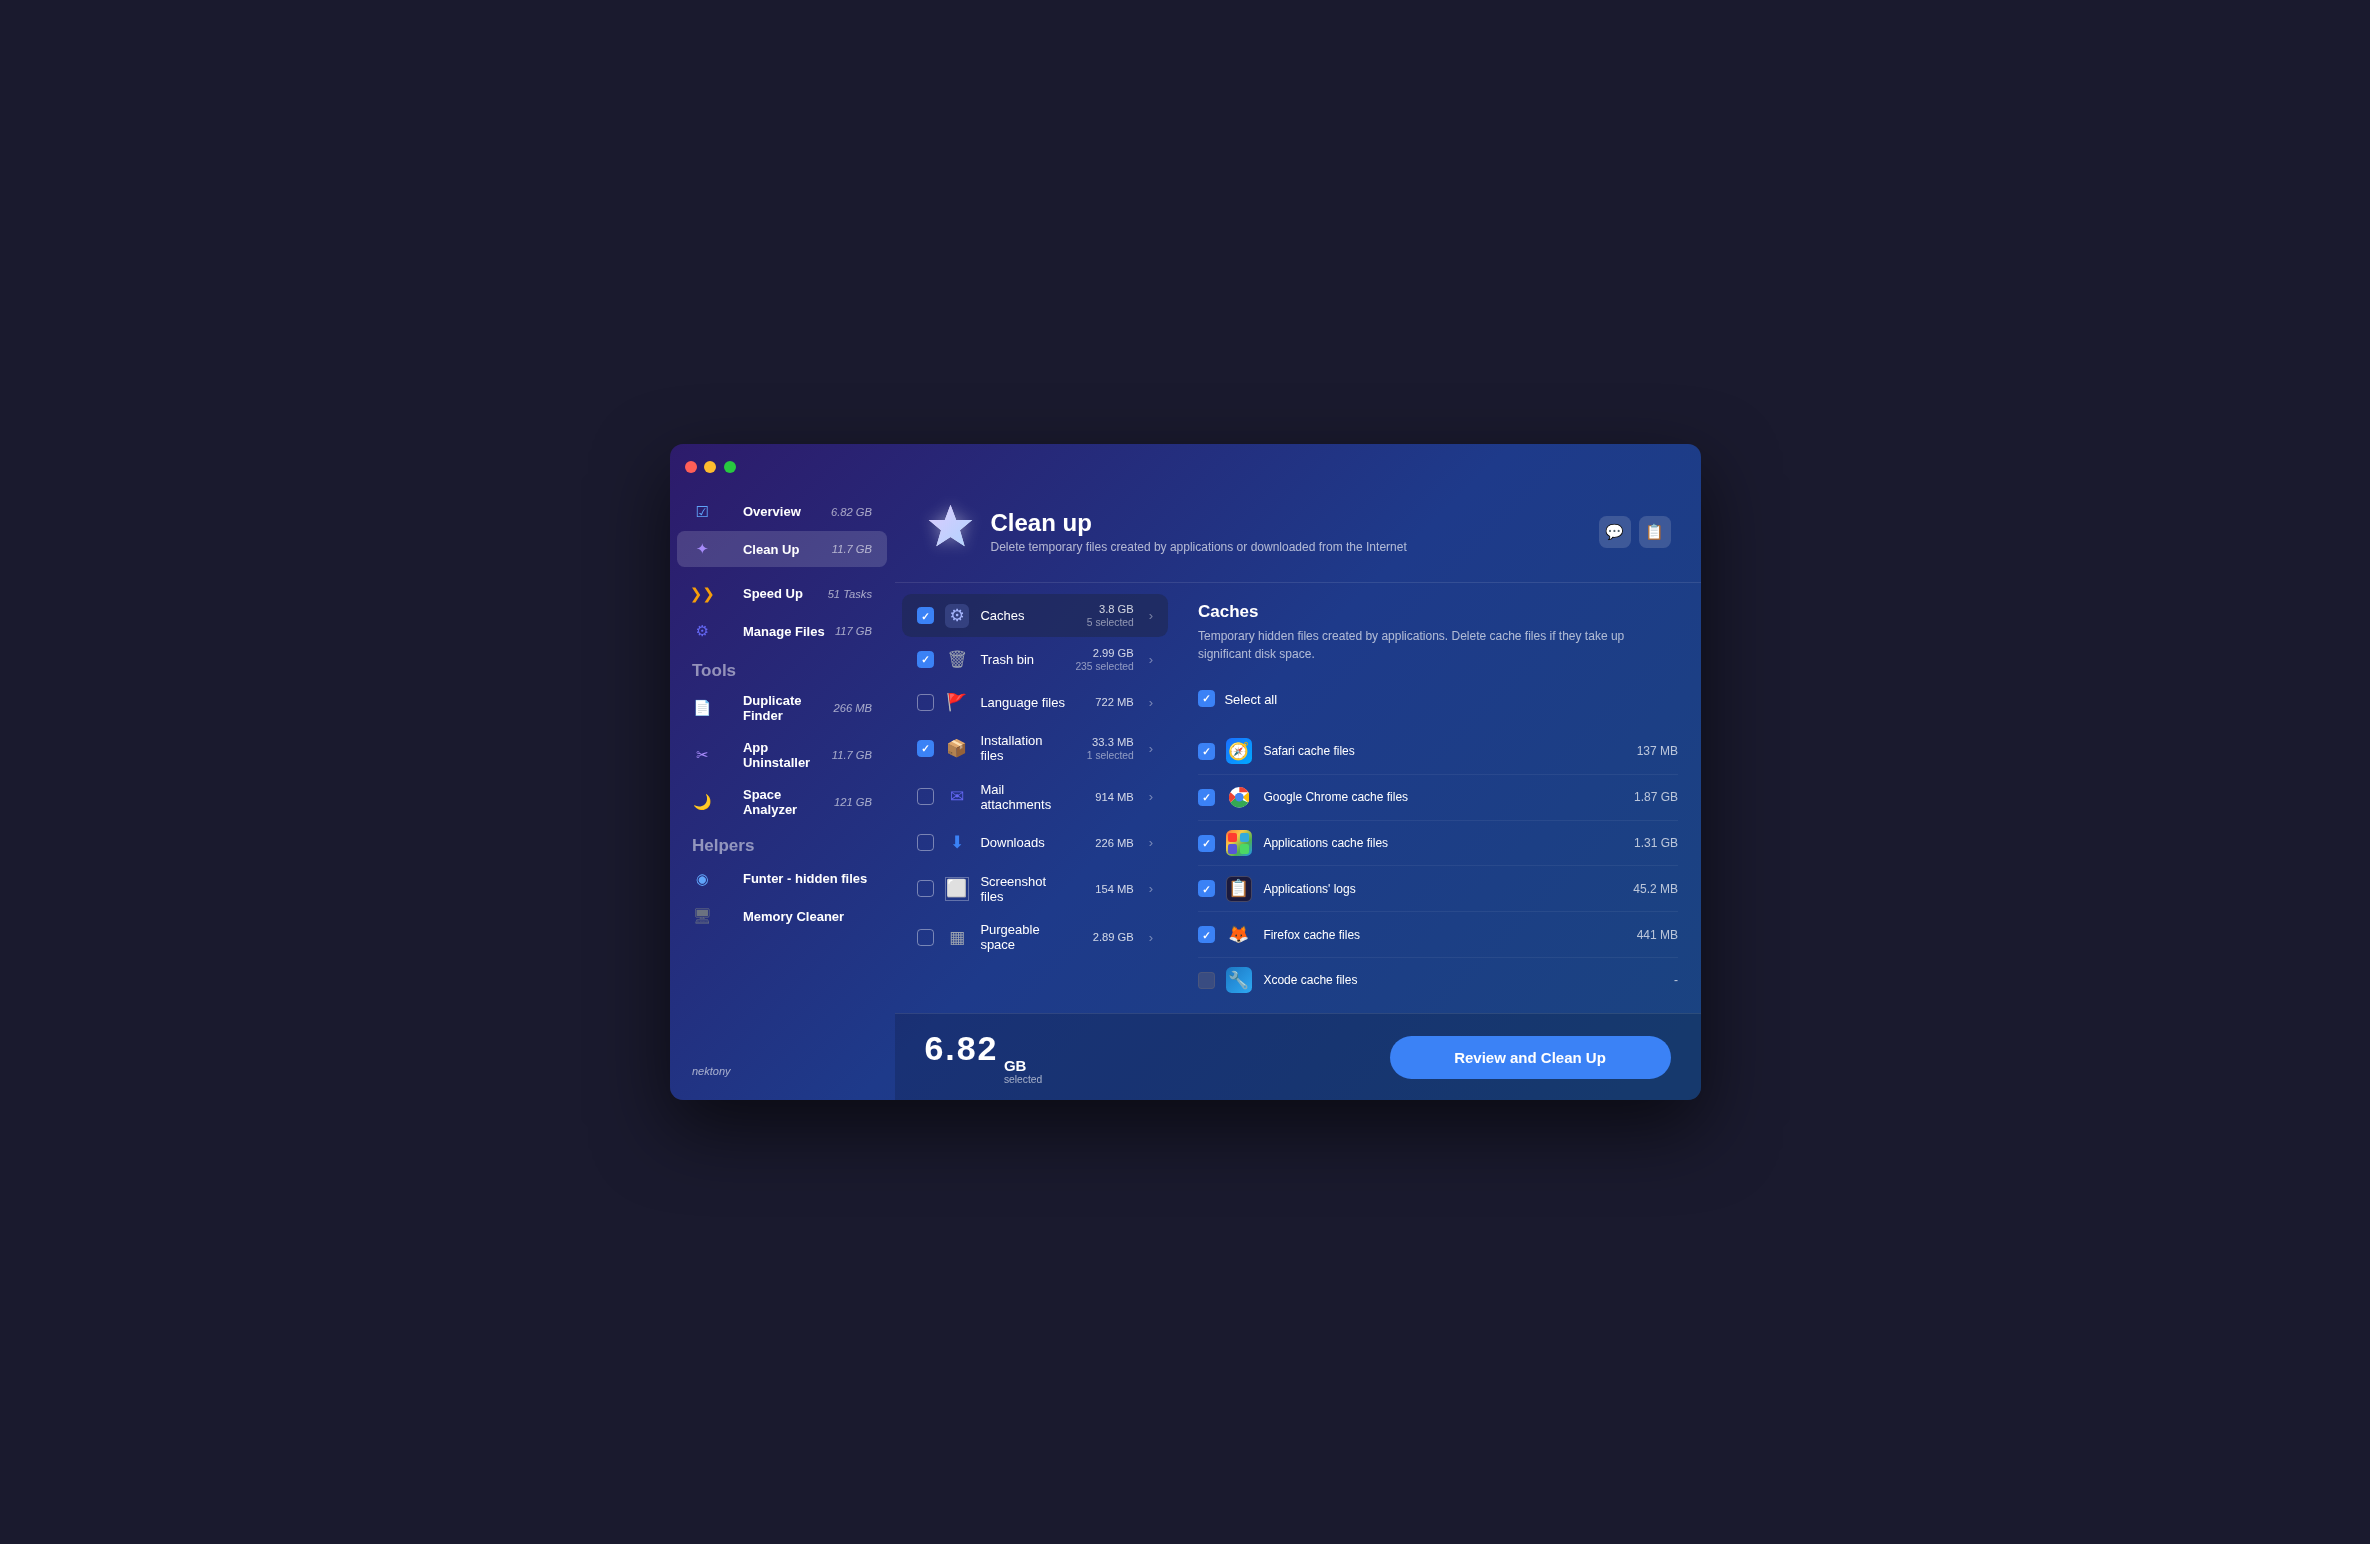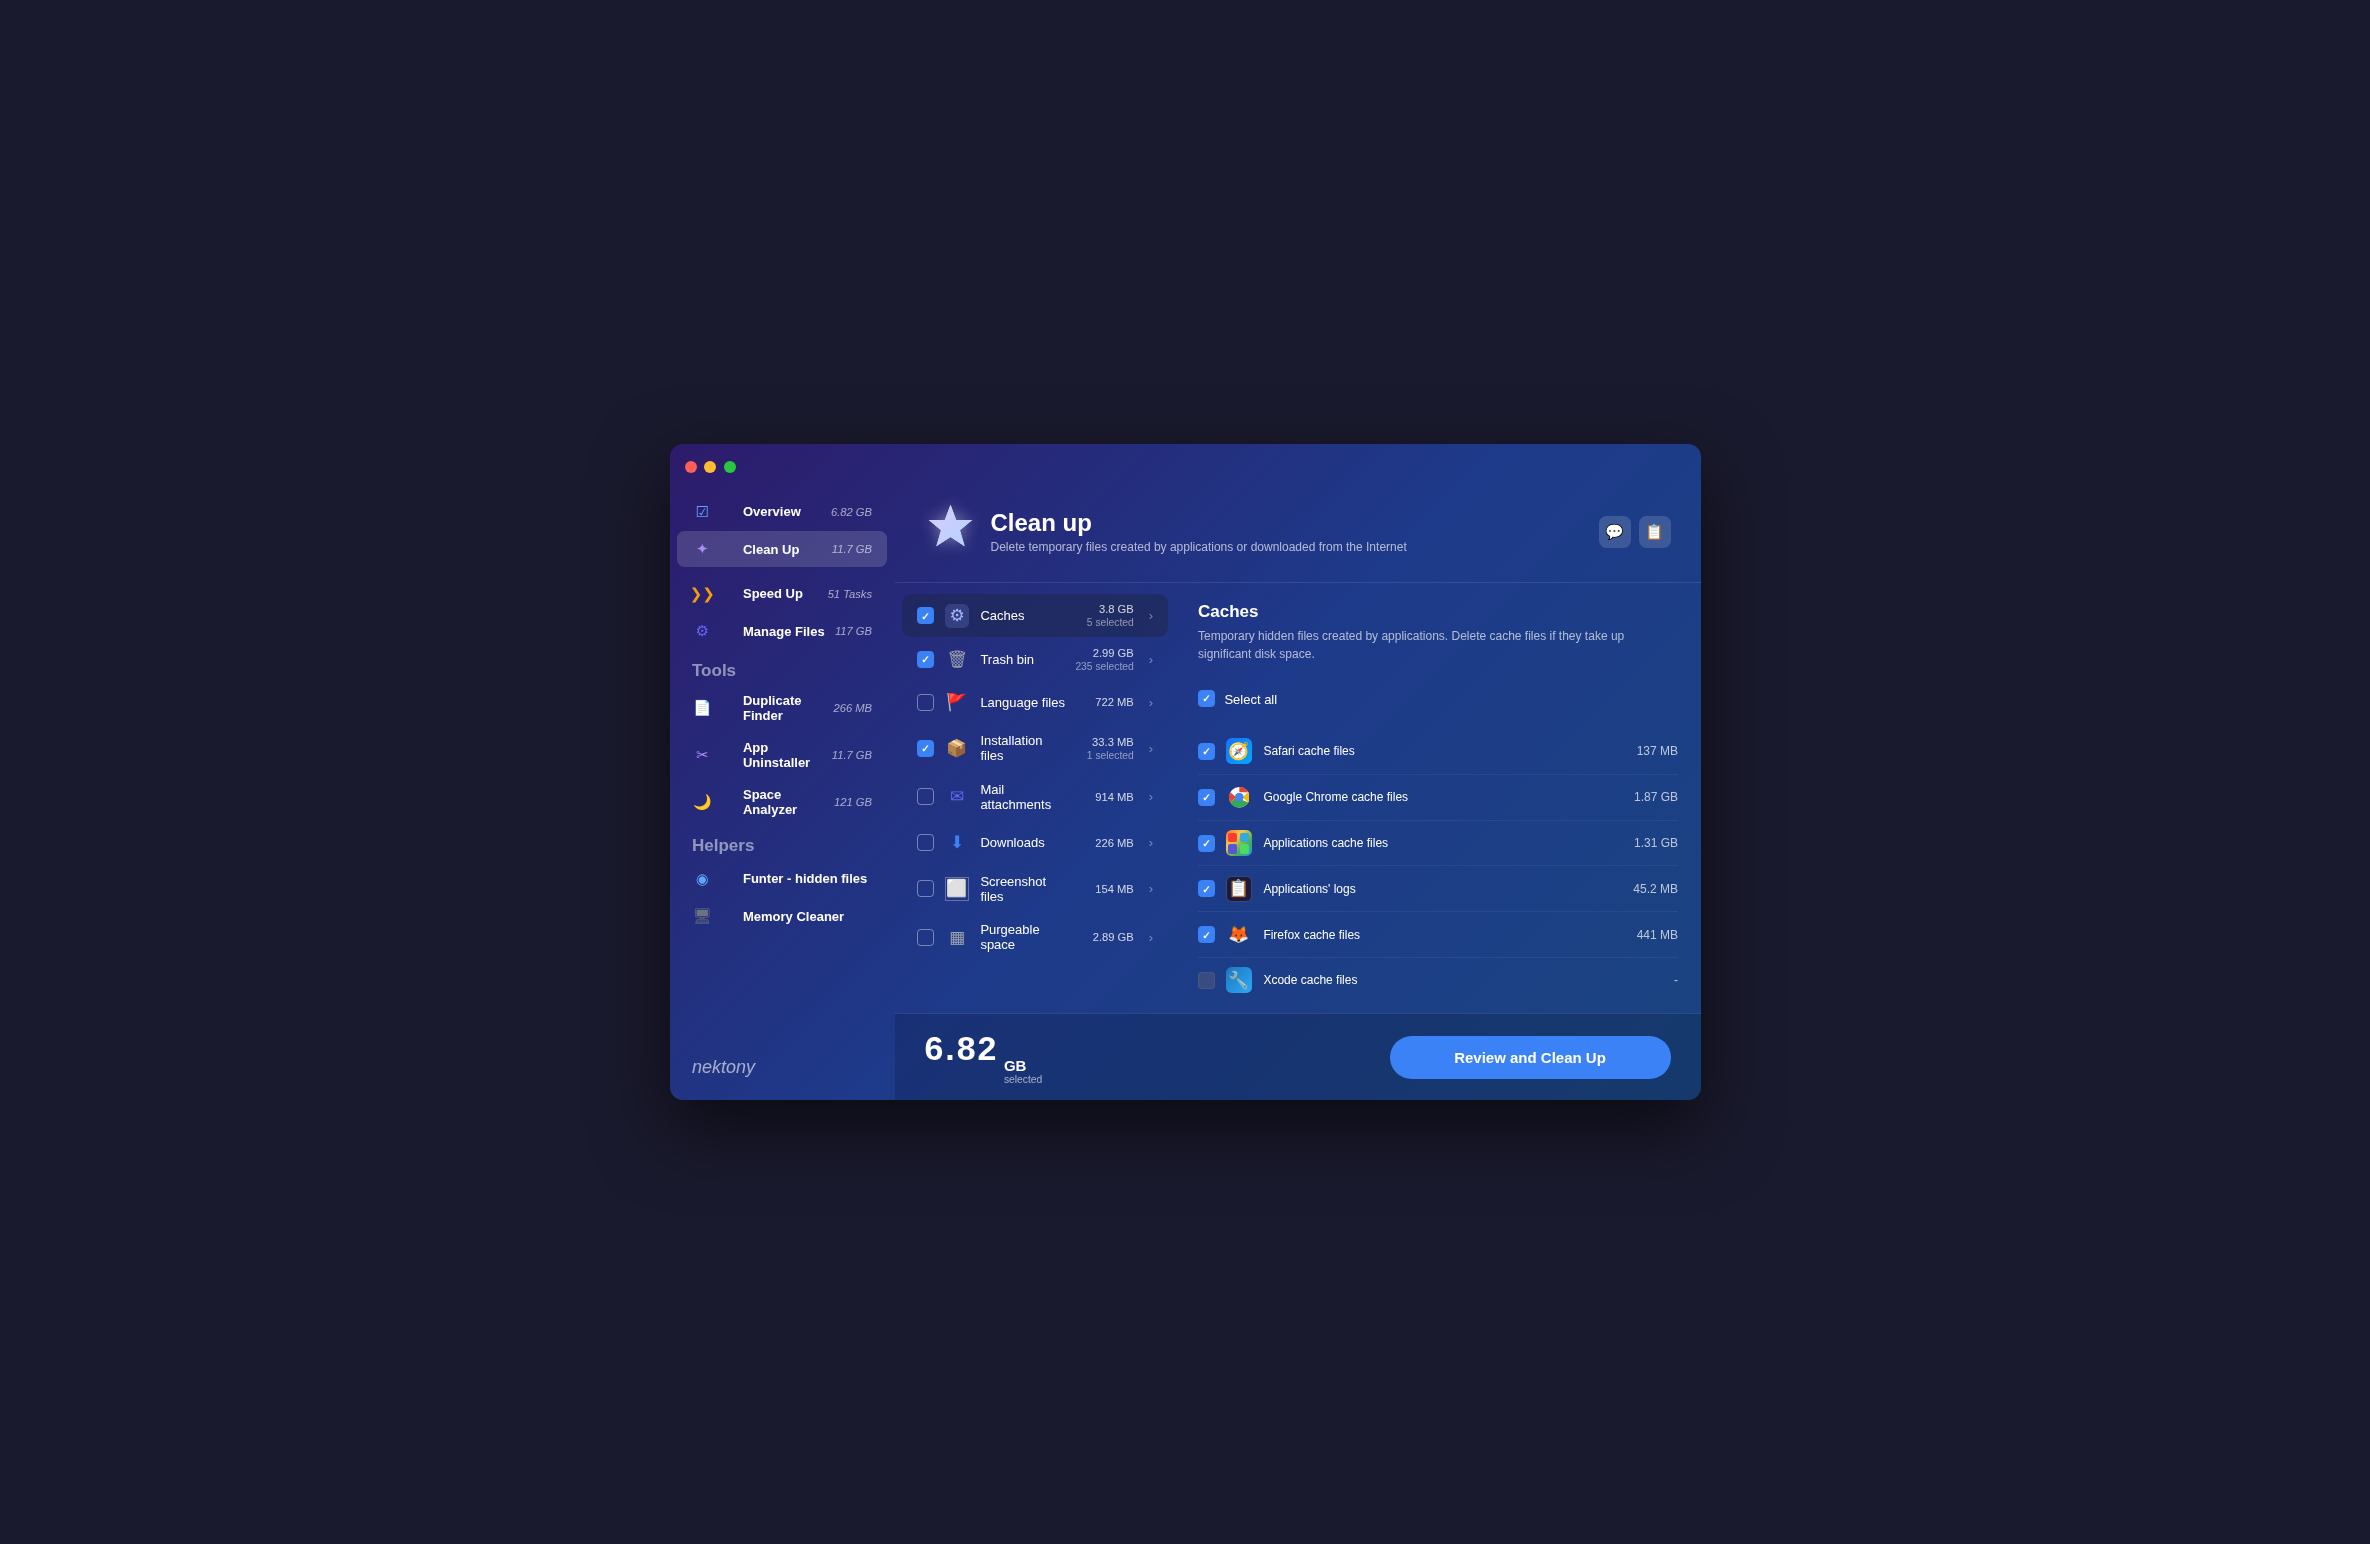--- a/index.html
+++ b/index.html
@@ -97,21 +97,21 @@
       font-weight: 600;
       padding: 11.2px 22.5px 3.7px 22.5px;
       text-transform: none;
     }
     .sidebar-footer {
       margin-top: auto;
       padding: 15px 22.5px;
     }
     .sidebar-logo {
       color: rgba(255,255,255,0.6);
-      font-size: 18px;
+      font-size: 11px;
       font-style: italic;
       font-weight: 300;
     }
 
     .content-area {
       flex: 1;
       display: flex;
       flex-direction: column;
       overflow: hidden;
     }

